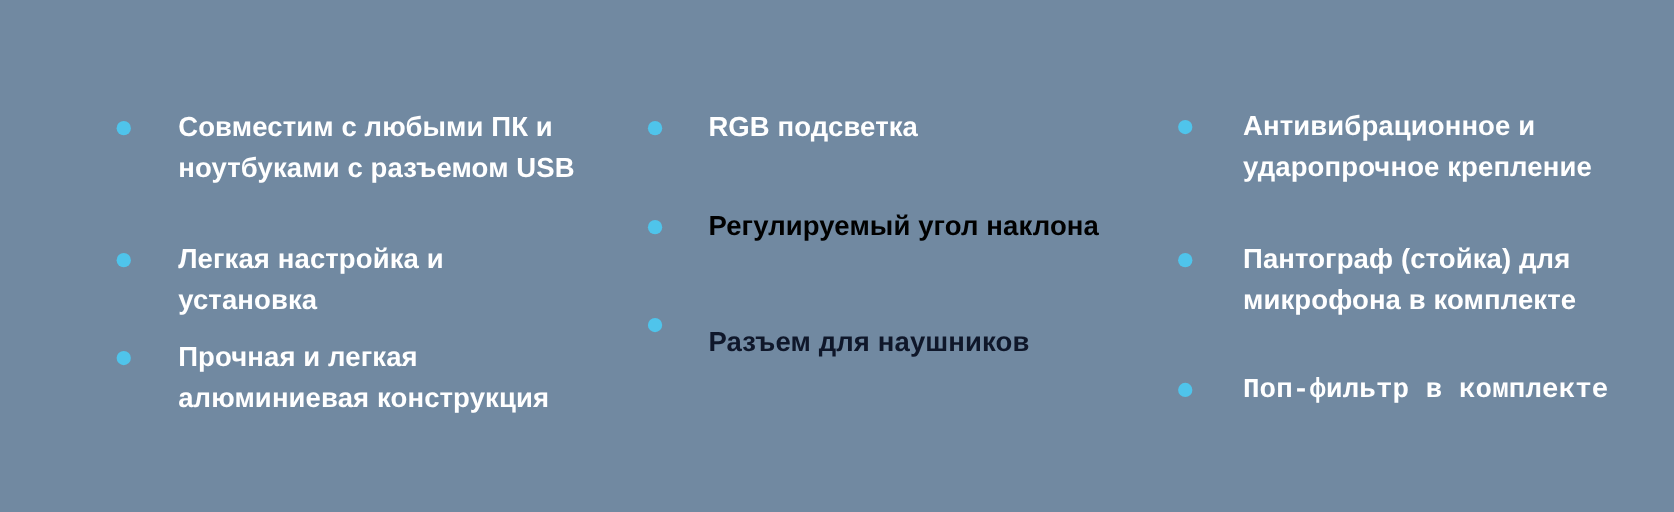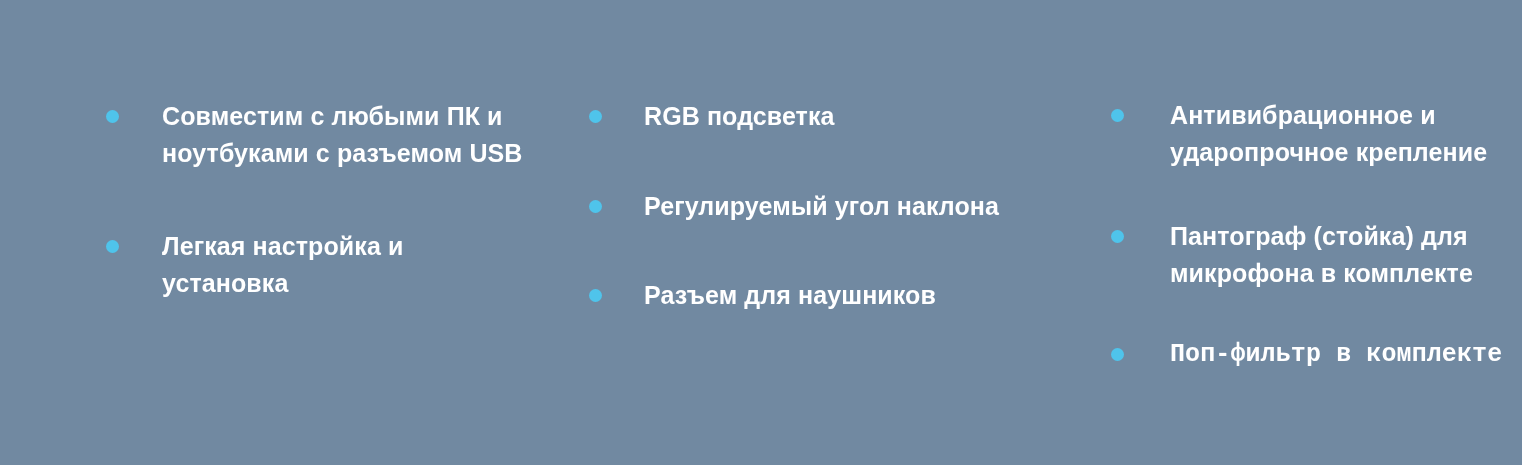--- a/index.html
+++ b/index.html
@@ -25,21 +25,21 @@
 
   .feature-column {
     position: absolute;
     top: 0;
     height: 465px;
   }
 
   
   #feature-column-1 { left: 106px; width: 420px; }
   #feature-column-2 { left: 589px; width: 420px; text-align: center; }
-  #feature-column-3 { left: 1111px; width: 400px; }
+  #feature-column-3 { left: 1071px; width: 400px; }
 
   .feature-item {
     position: absolute;
     display: flex;
     align-items: flex-start;
     left: 0;
   }
 
   .bullet-dot {
     flex: 0 0 auto;
@@ -59,21 +59,21 @@
     white-space: pre-line;
   }
 
   
   #feature-column-1 .feature-text { margin-left: 43px; }
   #feature-column-2 .feature-text { margin-left: 42px; }
   #feature-column-3 .feature-text { margin-left: 46px; }
 
   
   #feature-column-1 .feature-item:nth-child(1) { top: 98px; }
-  #feature-column-1 .feature-item:nth-child(2) { top: 228px; }
+  #feature-column-1 .feature-item:nth-child(2) { top: 218px; }
   #feature-column-1 .feature-item:nth-child(3) { top: 307px; }
 
   #feature-column-2 .feature-item:nth-child(1) { top: 98px; }
   #feature-column-2 .feature-item:nth-child(2) { top: 188px; }
   #feature-column-2 .feature-item:nth-child(3) { top: 277px; }
 
   #feature-column-3 .feature-item:nth-child(1) { top: 97px; }
   #feature-column-3 .feature-item:nth-child(2) { top: 218px; }
   #feature-column-3 .feature-item:nth-child(3) { top: 336px; }
 </style>
@@ -85,34 +85,39 @@
   <div class="feature-column" id="feature-column-1">
     <div class="feature-item">
       <span class="bullet-dot" style="background: rgb(79, 196, 235);"></span>
       <span class="feature-text" style="color: rgb(255, 255, 255);">Совместим с любыми ПК и
 ноутбуками с разъемом USB</span>
     </div>
     <div class="feature-item">
       <span class="bullet-dot" style="background: rgb(79, 196, 235);"></span>
       <span class="feature-text" style="color: rgb(255, 255, 255);">Легкая настройка и установка</span>
     </div>
+    <div class="feature-item">
+      <span class="bullet-dot" style="background: rgb(79, 196, 235);"></span>
+      <span class="feature-text" style="color: rgb(255, 255, 255);">Прочная и легкая
+алюминиевая конструкция</span>
+    </div>
   </div>
 
   <div class="feature-column" id="feature-column-2">
     <div class="feature-item">
       <span class="bullet-dot" style="background: rgb(79, 196, 235);"></span>
       <span class="feature-text" style="color: rgb(255, 255, 255);">RGB подсветка</span>
     </div>
     <div class="feature-item">
       <span class="bullet-dot" style="background: rgb(79, 196, 235);"></span>
-      <span class="feature-text" style="color: #ffffff;">Регулируемый угол наклона</span>
+      <span class="feature-text" style="color: #000000;">Регулируемый угол наклона</span>
     </div>
     <div class="feature-item">
       <span class="bullet-dot" style="background: rgb(79, 196, 235);"></span>
-      <span class="feature-text" style="color: #ffffff;">Разъем для наушников</span>
+      <span class="feature-text" style="color: #0f172a; margin-top: 16px;">Разъем для наушников</span>
     </div>
   </div>
 
   <div class="feature-column" id="feature-column-3">
     <div class="feature-item">
       <span class="bullet-dot" style="background: rgb(79, 196, 235);"></span>
       <span class="feature-text" style="color: rgb(255, 255, 255);">Антивибрационное и
 ударопрочное крепление</span>
     </div>
     <div class="feature-item">

